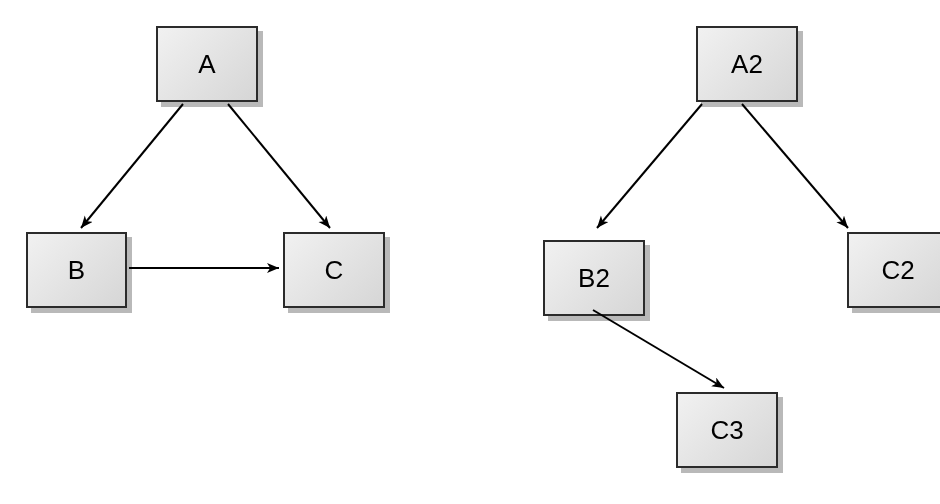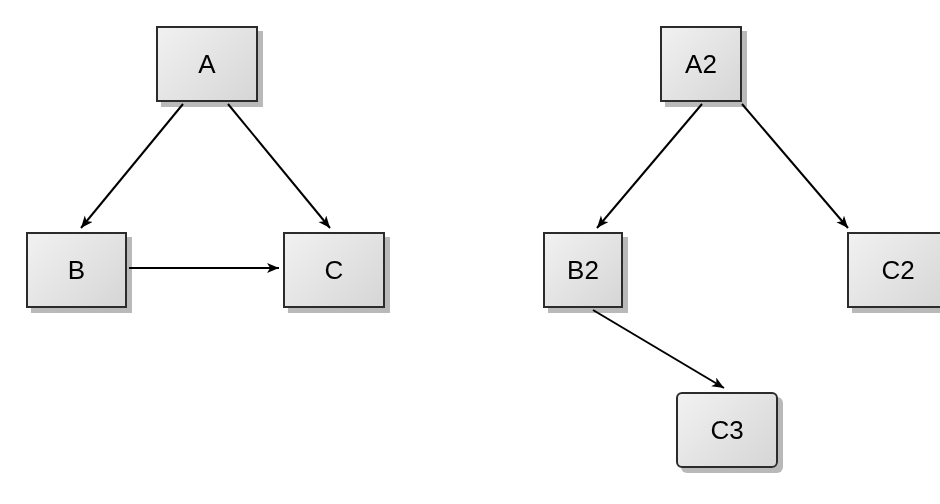--- a/index.html
+++ b/index.html
@@ -41,30 +41,30 @@
   <div id="node-layer">
       <div class="node" style="left: 156px; top: 26px; width: 102px; height: 76px;">
         <span class="node-label">A</span>
       </div>
       <div class="node" style="left: 26px; top: 232px; width: 101px; height: 76px;">
         <span class="node-label">B</span>
       </div>
       <div class="node" style="left: 283px; top: 232px; width: 102px; height: 76px;">
         <span class="node-label">C</span>
       </div>
-      <div class="node" style="left: 660px; top: 26px; width: 82px; height: 76px;">
+      <div class="node" style="left: 696px; top: 26px; width: 102px; height: 76px;">
         <span class="node-label">A2</span>
       </div>
-      <div class="node" style="left: 543px; top: 232px; width: 80px; height: 76px; justify-content: center;">
+      <div class="node" style="left: 543px; top: 240px; width: 102px; height: 76px; justify-content: center;">
         <span class="node-label">B2</span>
       </div>
       <div class="node" style="left: 799px; top: 232px; width: 102px; height: 76px; margin-left: 48px;">
         <span class="node-label">C2</span>
       </div>
-      <div class="node" style="left: 676px; top: 392px; width: 102px; height: 76px; border-radius: 6px;">
+      <div class="node" style="left: 676px; top: 392px; width: 102px; height: 76px;">
         <span class="node-label">C3</span>
       </div>
     </div>
   <svg id="edge-layer" width="940" height="504" viewBox="0 0 940 504" xmlns="http://www.w3.org/2000/svg">
     <defs>
       <marker id="arrow" markerUnits="userSpaceOnUse" markerWidth="14" markerHeight="12" refX="12" refY="5" orient="auto">
         <path d="M0,0 L12,5 L0,10 L3.2,5 Z" fill="#000000"></path>
       </marker>
     </defs>
   <line class="edge" x1="183" y1="104" x2="81" y2="228" marker-end="url(#arrow)"></line>

